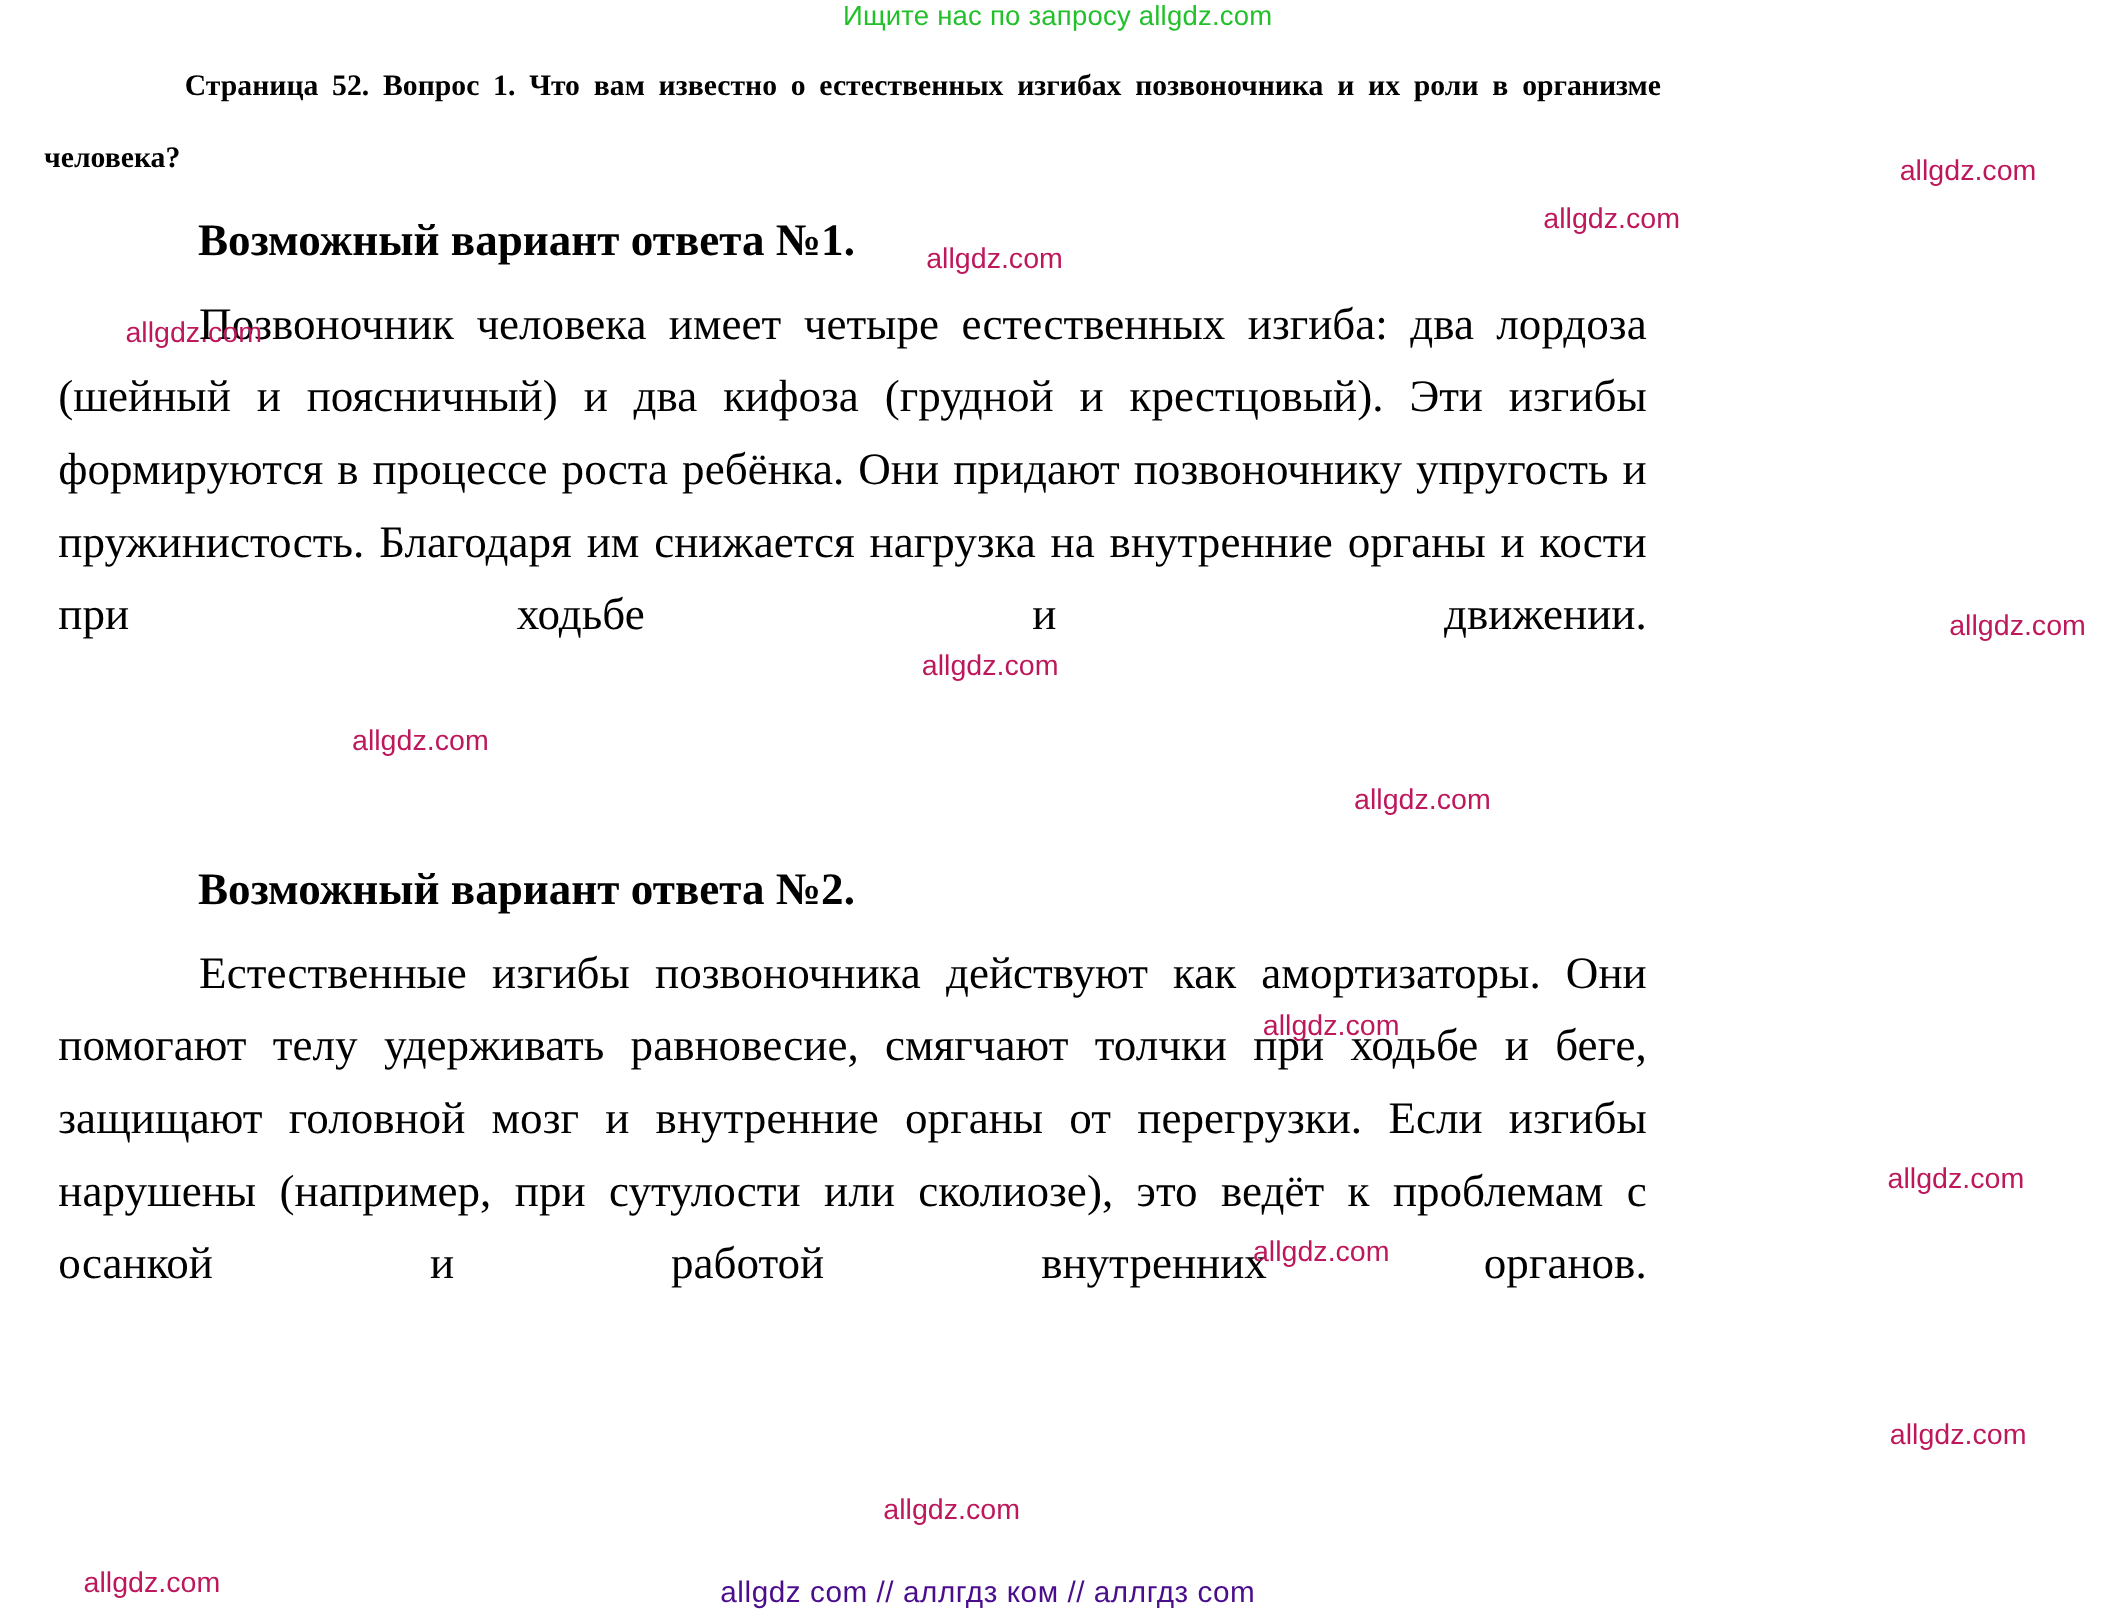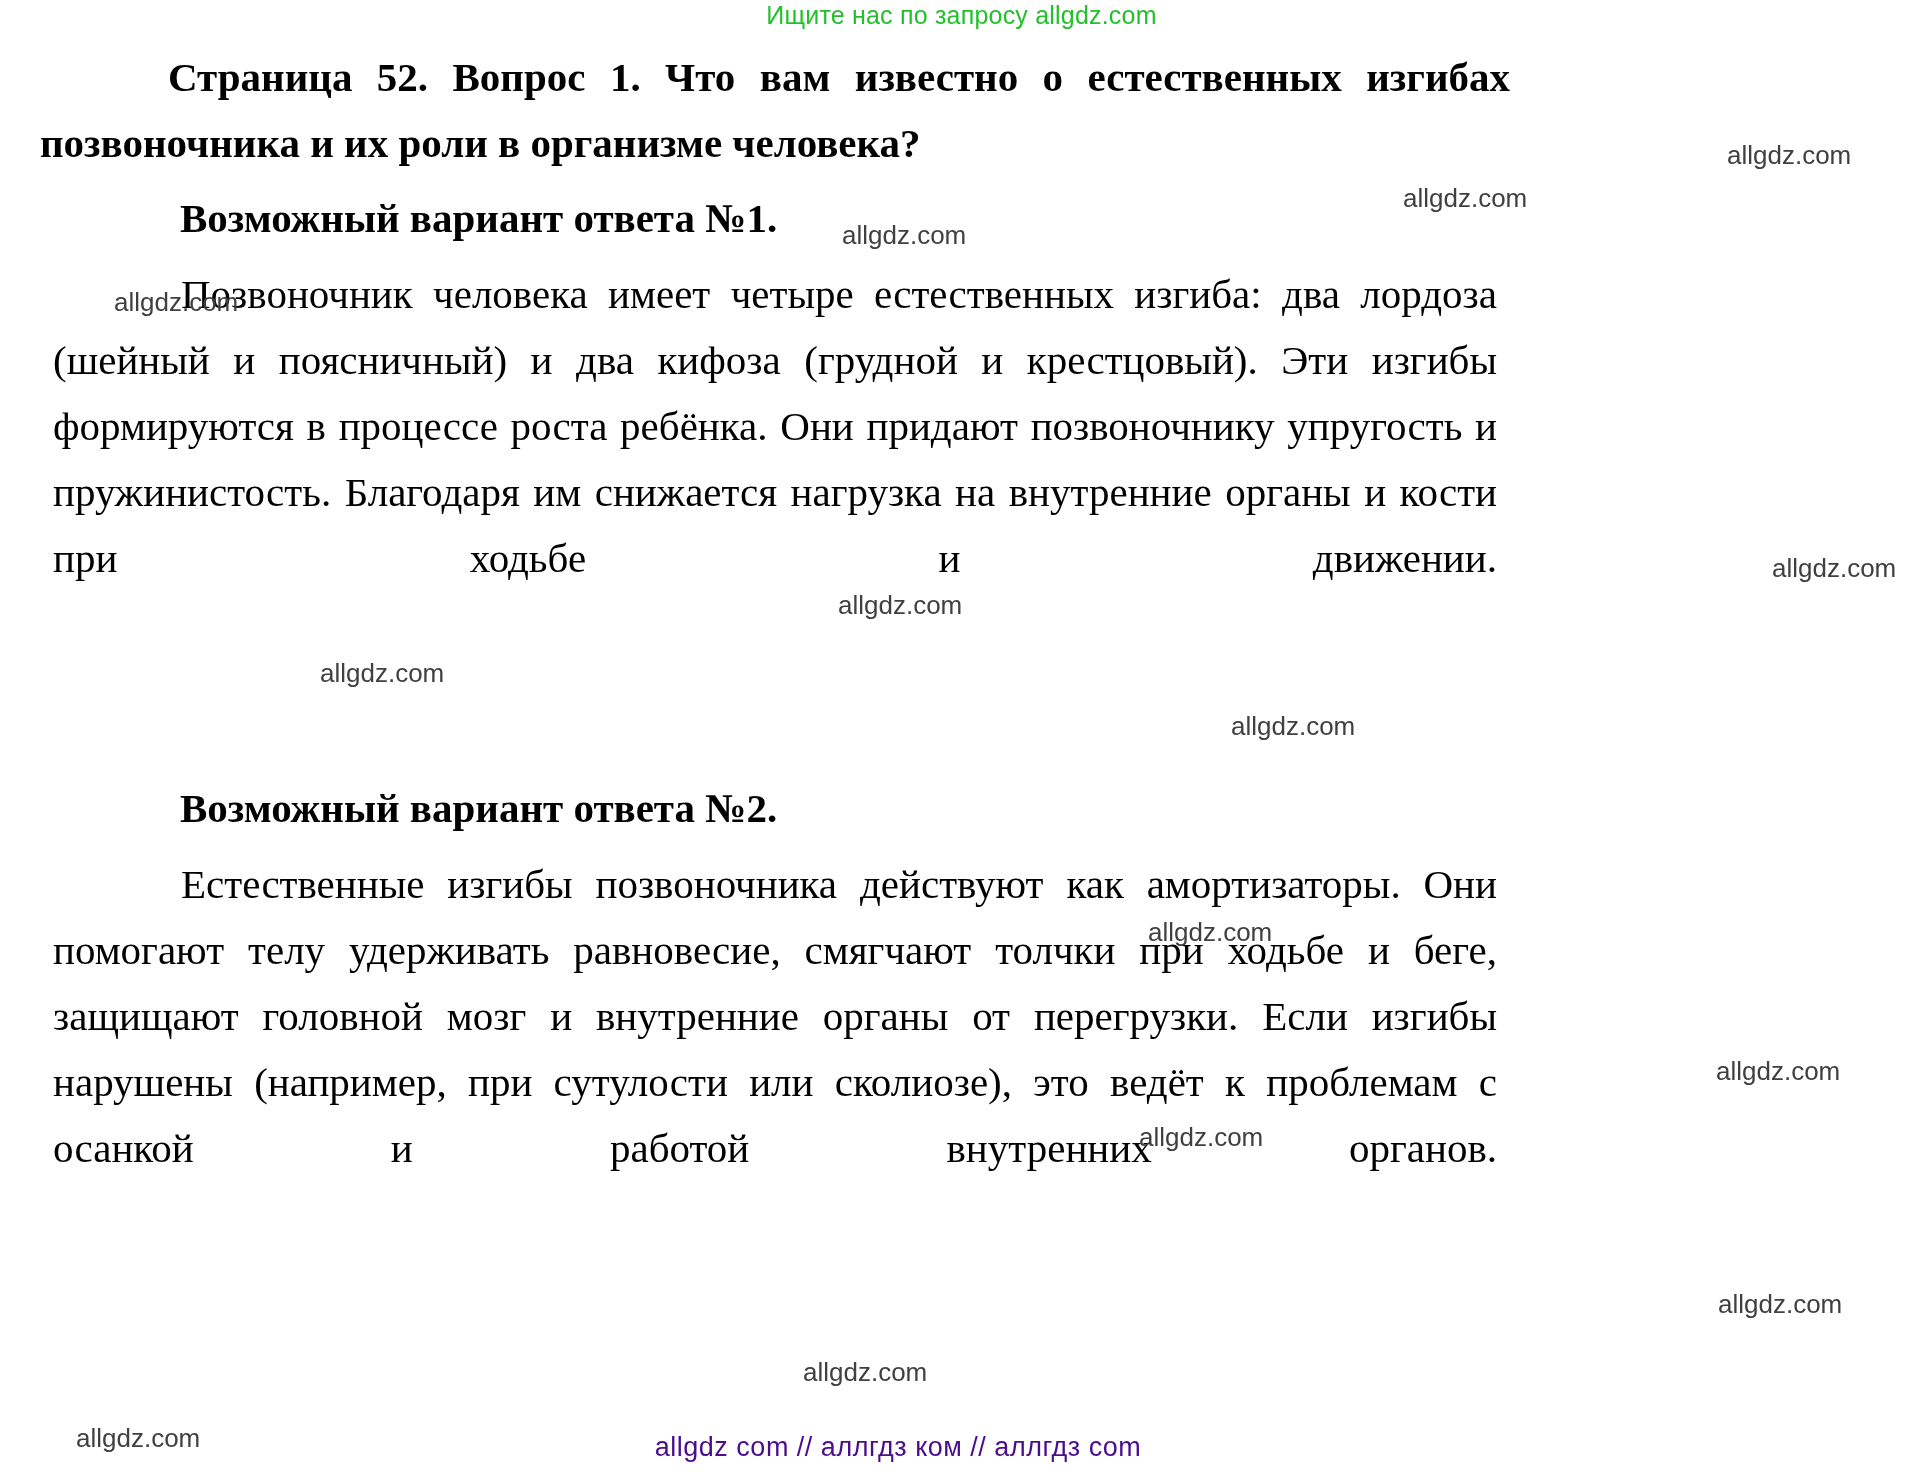--- a/index.html
+++ b/index.html
@@ -34,21 +34,21 @@
   
   .doc {
     position: absolute;
     left: 40px;
     top: 44px;
     width: 1470px;
   }
 
   .q-title {
     font-weight: bold;
-    font-size: 41px;
+    font-size: 27px;
     line-height: 66px;
     text-align: justify;
     text-indent: 128px;
     margin: 0;
     letter-spacing: 0px;
   }
 
   .answer-head {
     font-weight: bold;
     font-size: 41px;
@@ -72,21 +72,21 @@
   }
 
   .spacer-1 { height: 96px; }
 
   
   .wm {
     position: absolute;
     font-family: "Liberation Sans", "DejaVu Sans", sans-serif;
     font-size: 26px;
     line-height: 26px;
-    color: #404040;
+    color: #be185d;
     white-space: nowrap;
     pointer-events: none;
   }
 
   
   .footer {
     position: absolute;
     left: 0;
     top: 1431px;
     width: 1796px;

